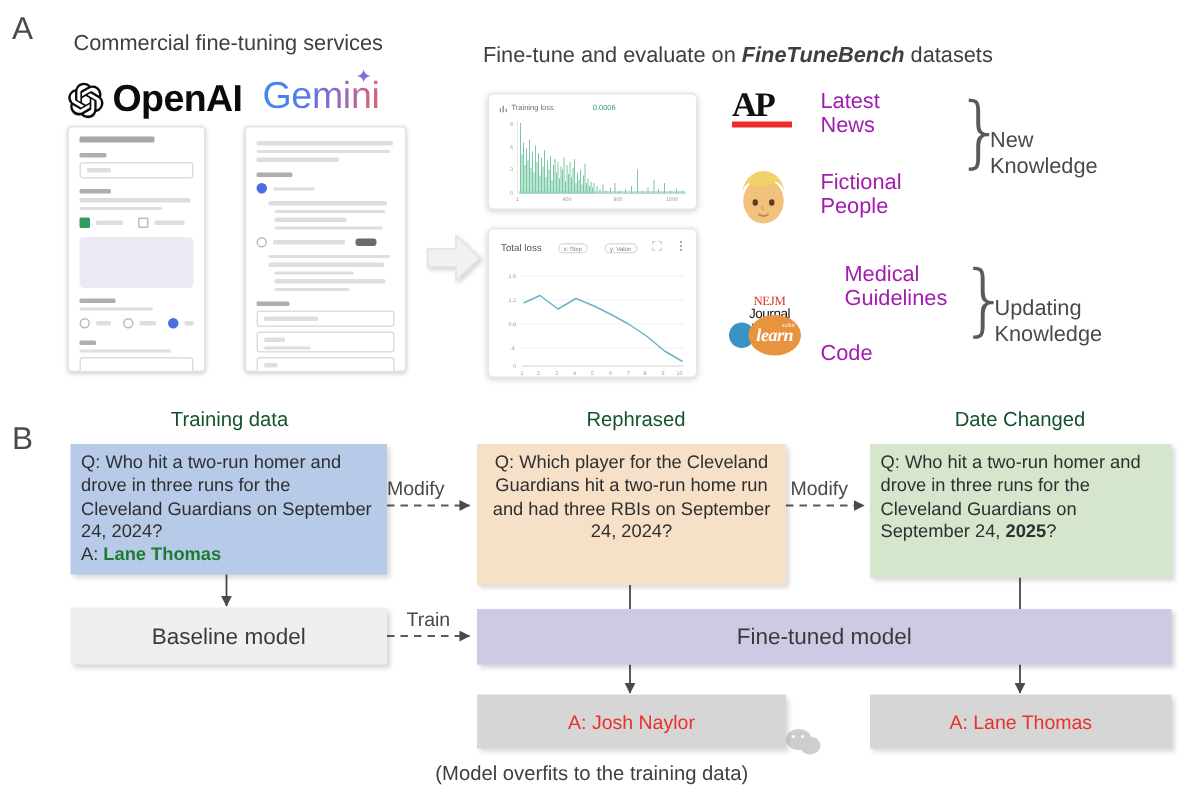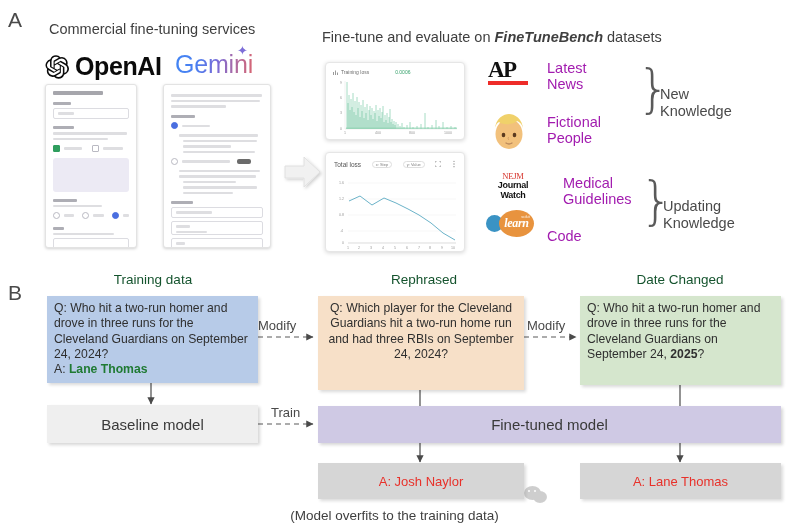--- a/index.html
+++ b/index.html
@@ -60,22 +60,22 @@
 
   
   .ds-label{font-size:14.5px;color:#a21caf;line-height:16px;}
   .brace{font-size:52px;color:#5a5a5a;font-weight:300;line-height:1;font-family:"DejaVu Sans",sans-serif;}
   .grp-label{font-size:14.5px;color:#4a4a4a;line-height:17px;}
 
   
   .ap{font-family:"Liberation Serif",serif;font-weight:bold;font-size:23px;color:#111;letter-spacing:-1.5px;line-height:20px;}
   .ap-bar{height:3.5px;background:#ee2c29;width:40px;margin-top:1px;}
   
-  .nejm-top{font-family:"Liberation Serif",serif;font-size:8.5px;color:#d6342c;letter-spacing:-.2px;line-height:9px;}
-  .nejm-b{font-size:9px;font-weight:bold;color:#111;line-height:9.5px;letter-spacing:-.3px;}
+  .nejm-top{font-family:"Liberation Serif",serif;font-size:8.5px;color:#d6342c;letter-spacing:-.2px;line-height:9px;margin-top:24px;}
+  .nejm-b{font-size:9px;font-weight:normal;color:#111;line-height:9.5px;letter-spacing:-.3px;}
   
   .sk-blue{width:17px;height:17px;border-radius:50%;background:#3a93c4;}
   .sk-or{width:35px;height:27px;border-radius:50%;background:#e8933e;display:flex;align-items:center;justify-content:center;}
   .sk-word{font-family:"Liberation Serif",serif;font-style:italic;font-weight:bold;color:#fff;font-size:12px;letter-spacing:-.3px;}
   .sk-tiny{font-size:3.4px;color:#fff;position:absolute;right:4px;top:5px;letter-spacing:.2px;}
 
   
   .colhead{font-size:13.5px;color:#14532d;text-align:center;}
   .qbox{
     box-sizing:border-box;font-size:12.2px;line-height:15.3px;color:#2f2f2f;

